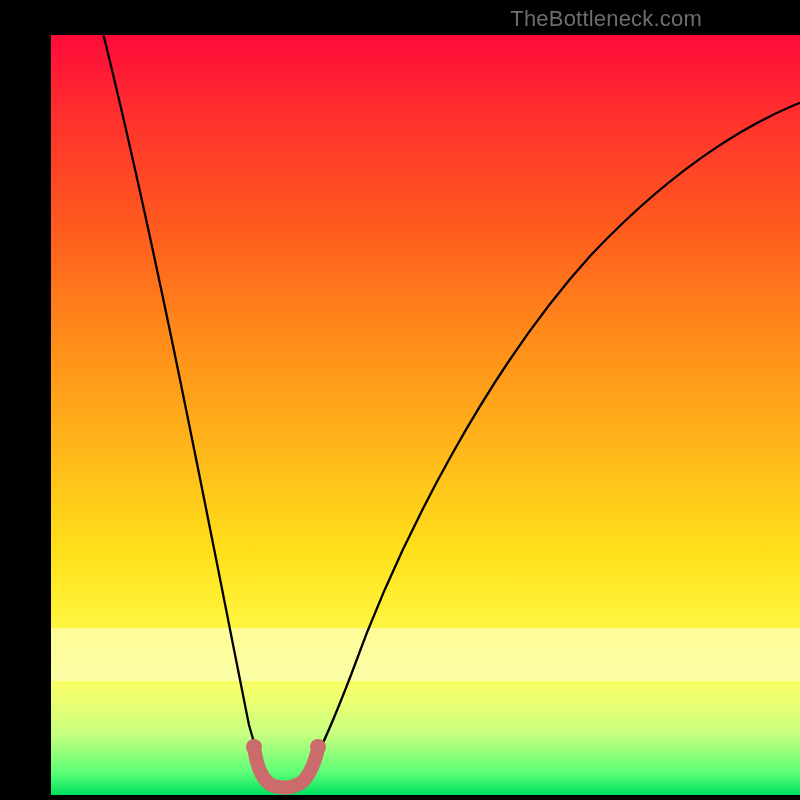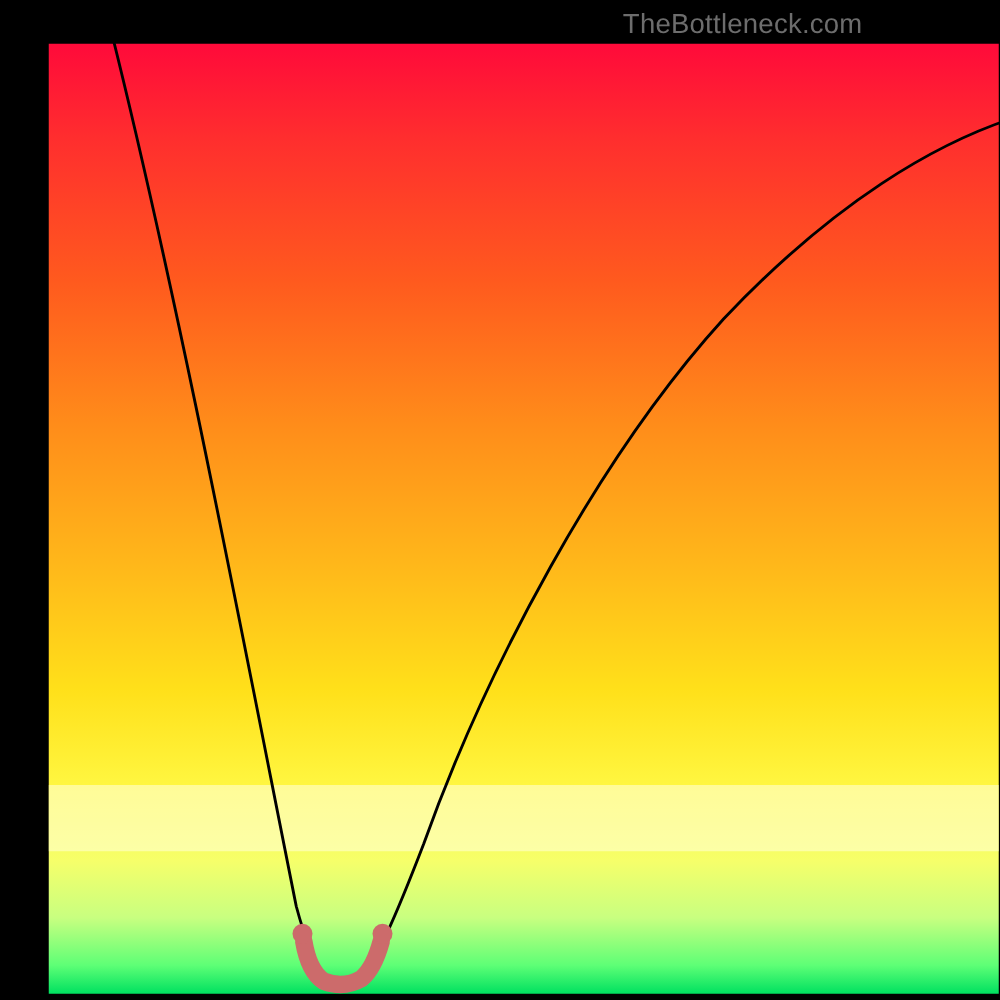--- a/index.html
+++ b/index.html
@@ -6,21 +6,21 @@
     margin: 0;
     padding: 0;
     width: 800px;
     height: 800px;
     background: #000;
     font-family: Arial, Helvetica, sans-serif;
     overflow: hidden;
   }
   .frame {
     position: absolute;
-    left: 4px; top: 0;
+    left: 16px; top: 0;
     width: 696px;
     height: 800px;
     background: #000;
   }
   .plot {
     position: absolute;
     left: 35px;
     top: 35px;
     width: 760px;
     height: 760px;

